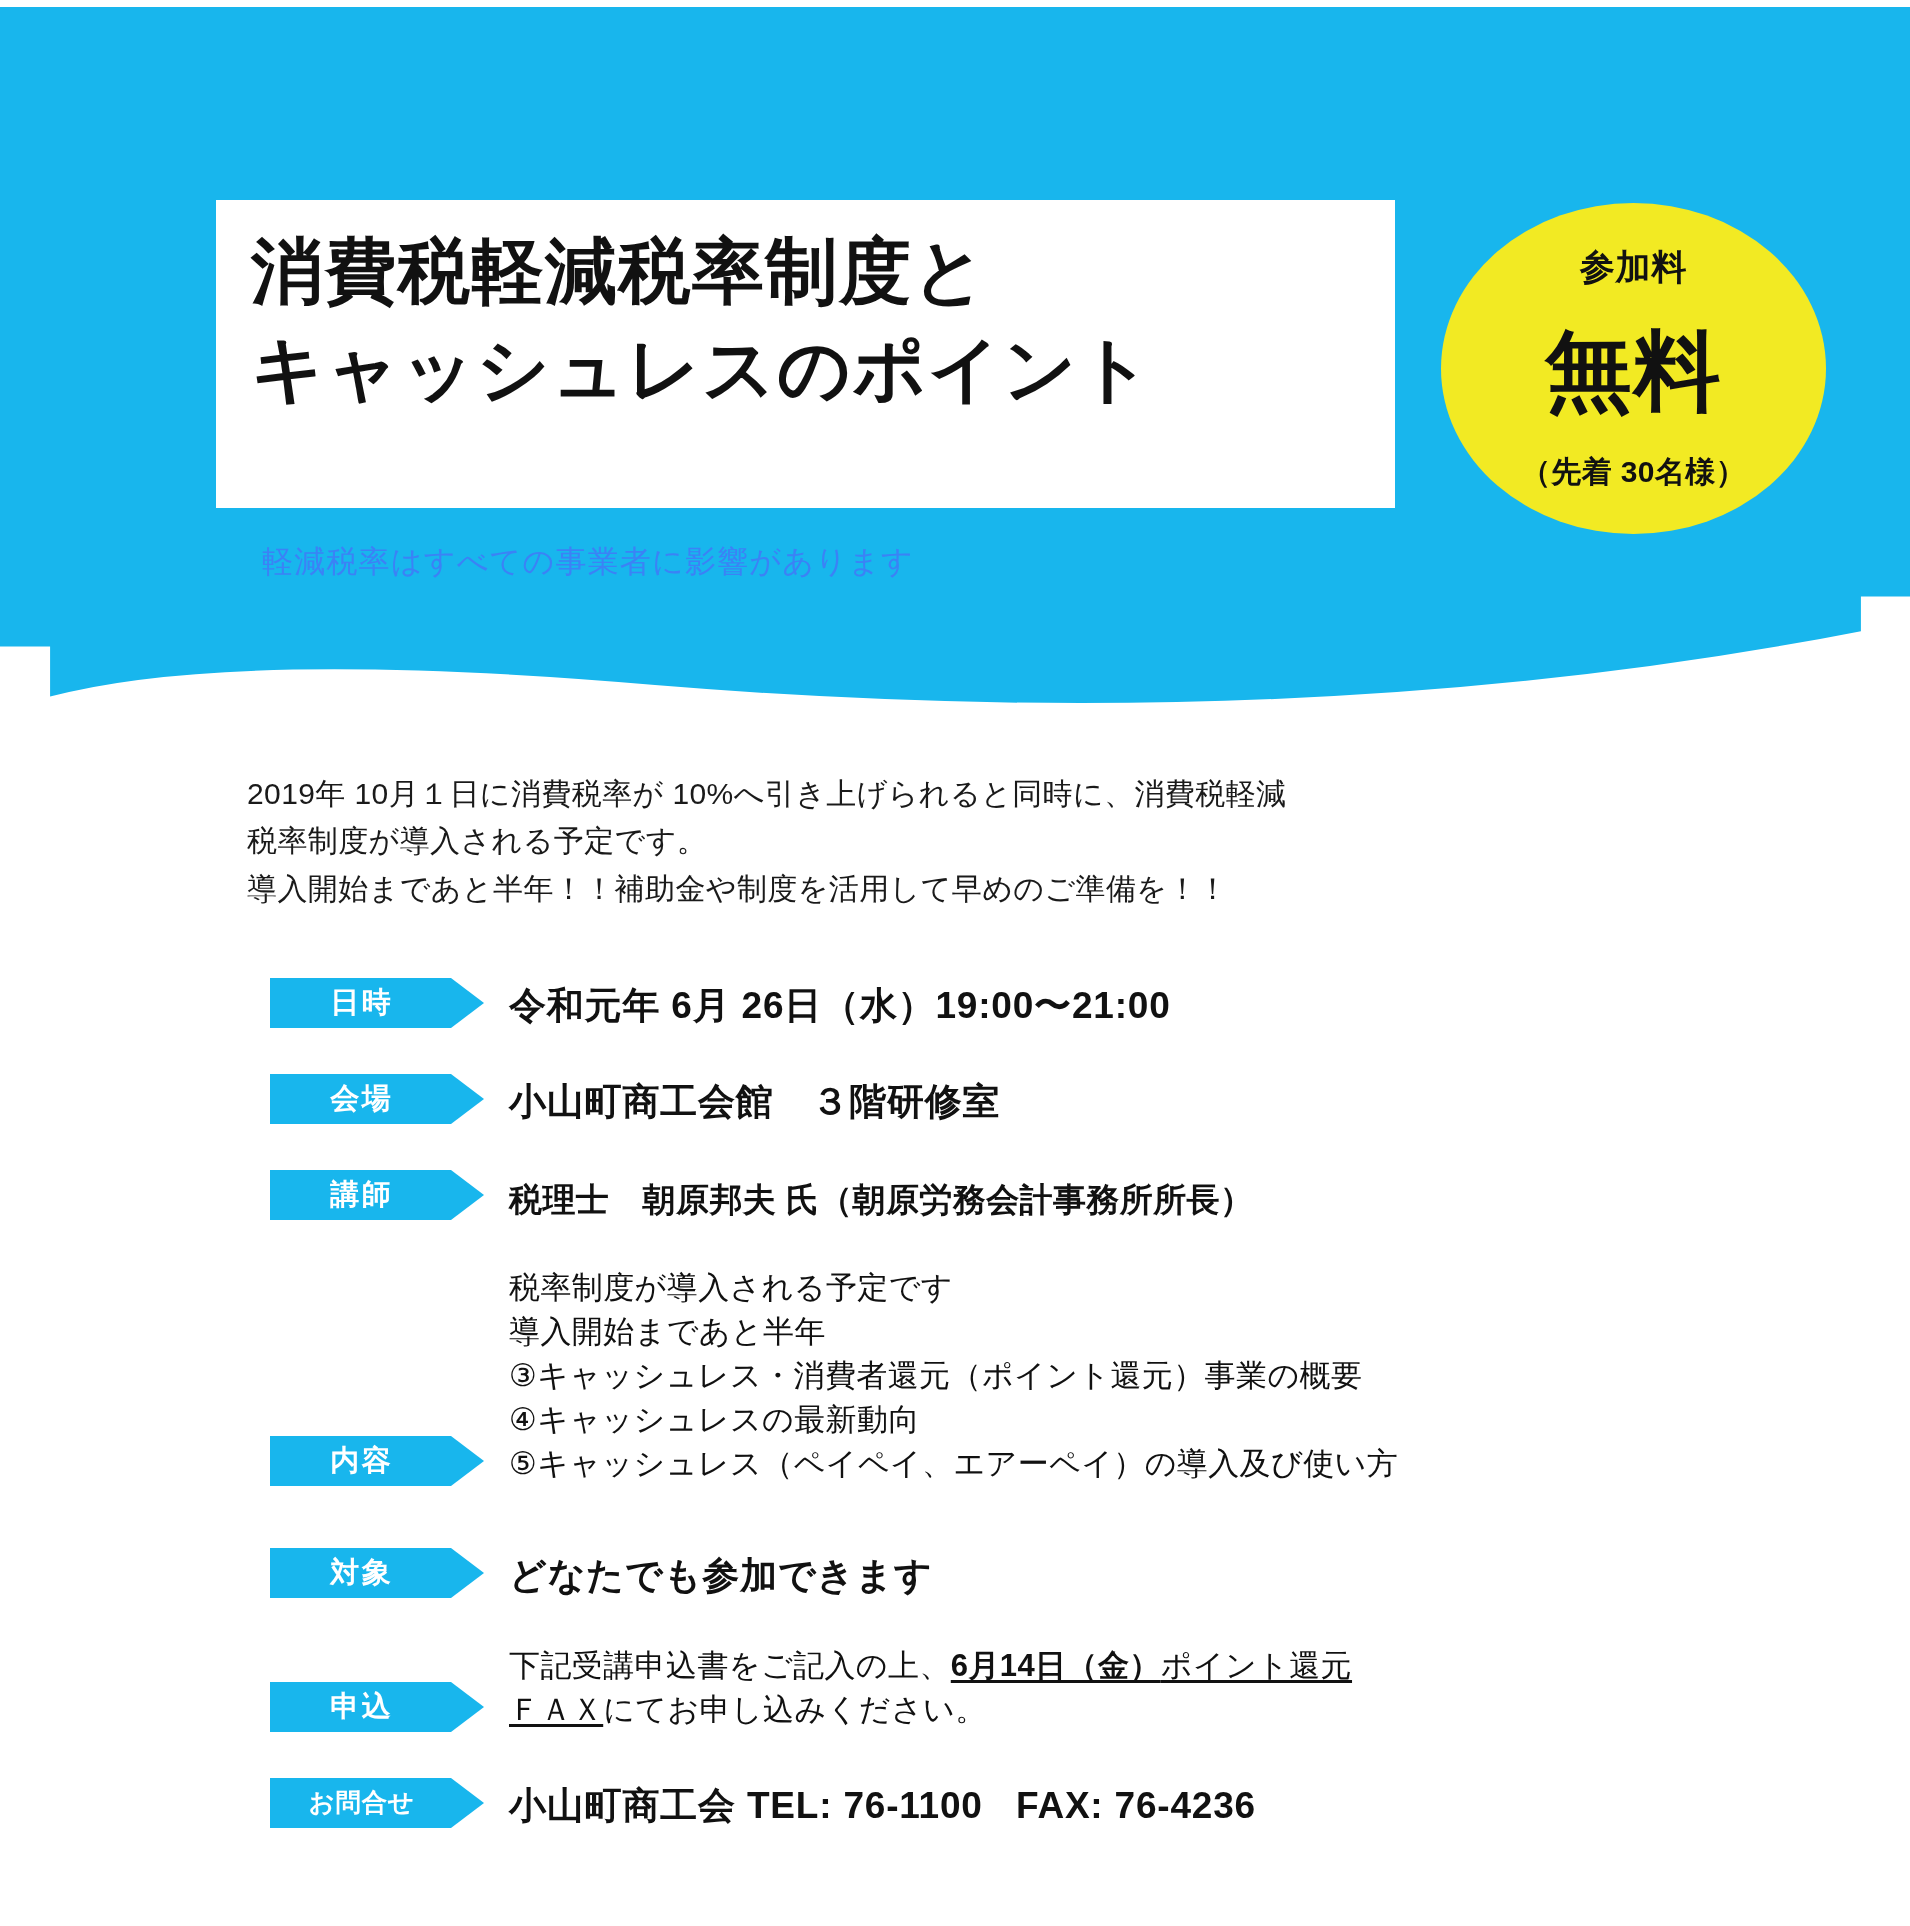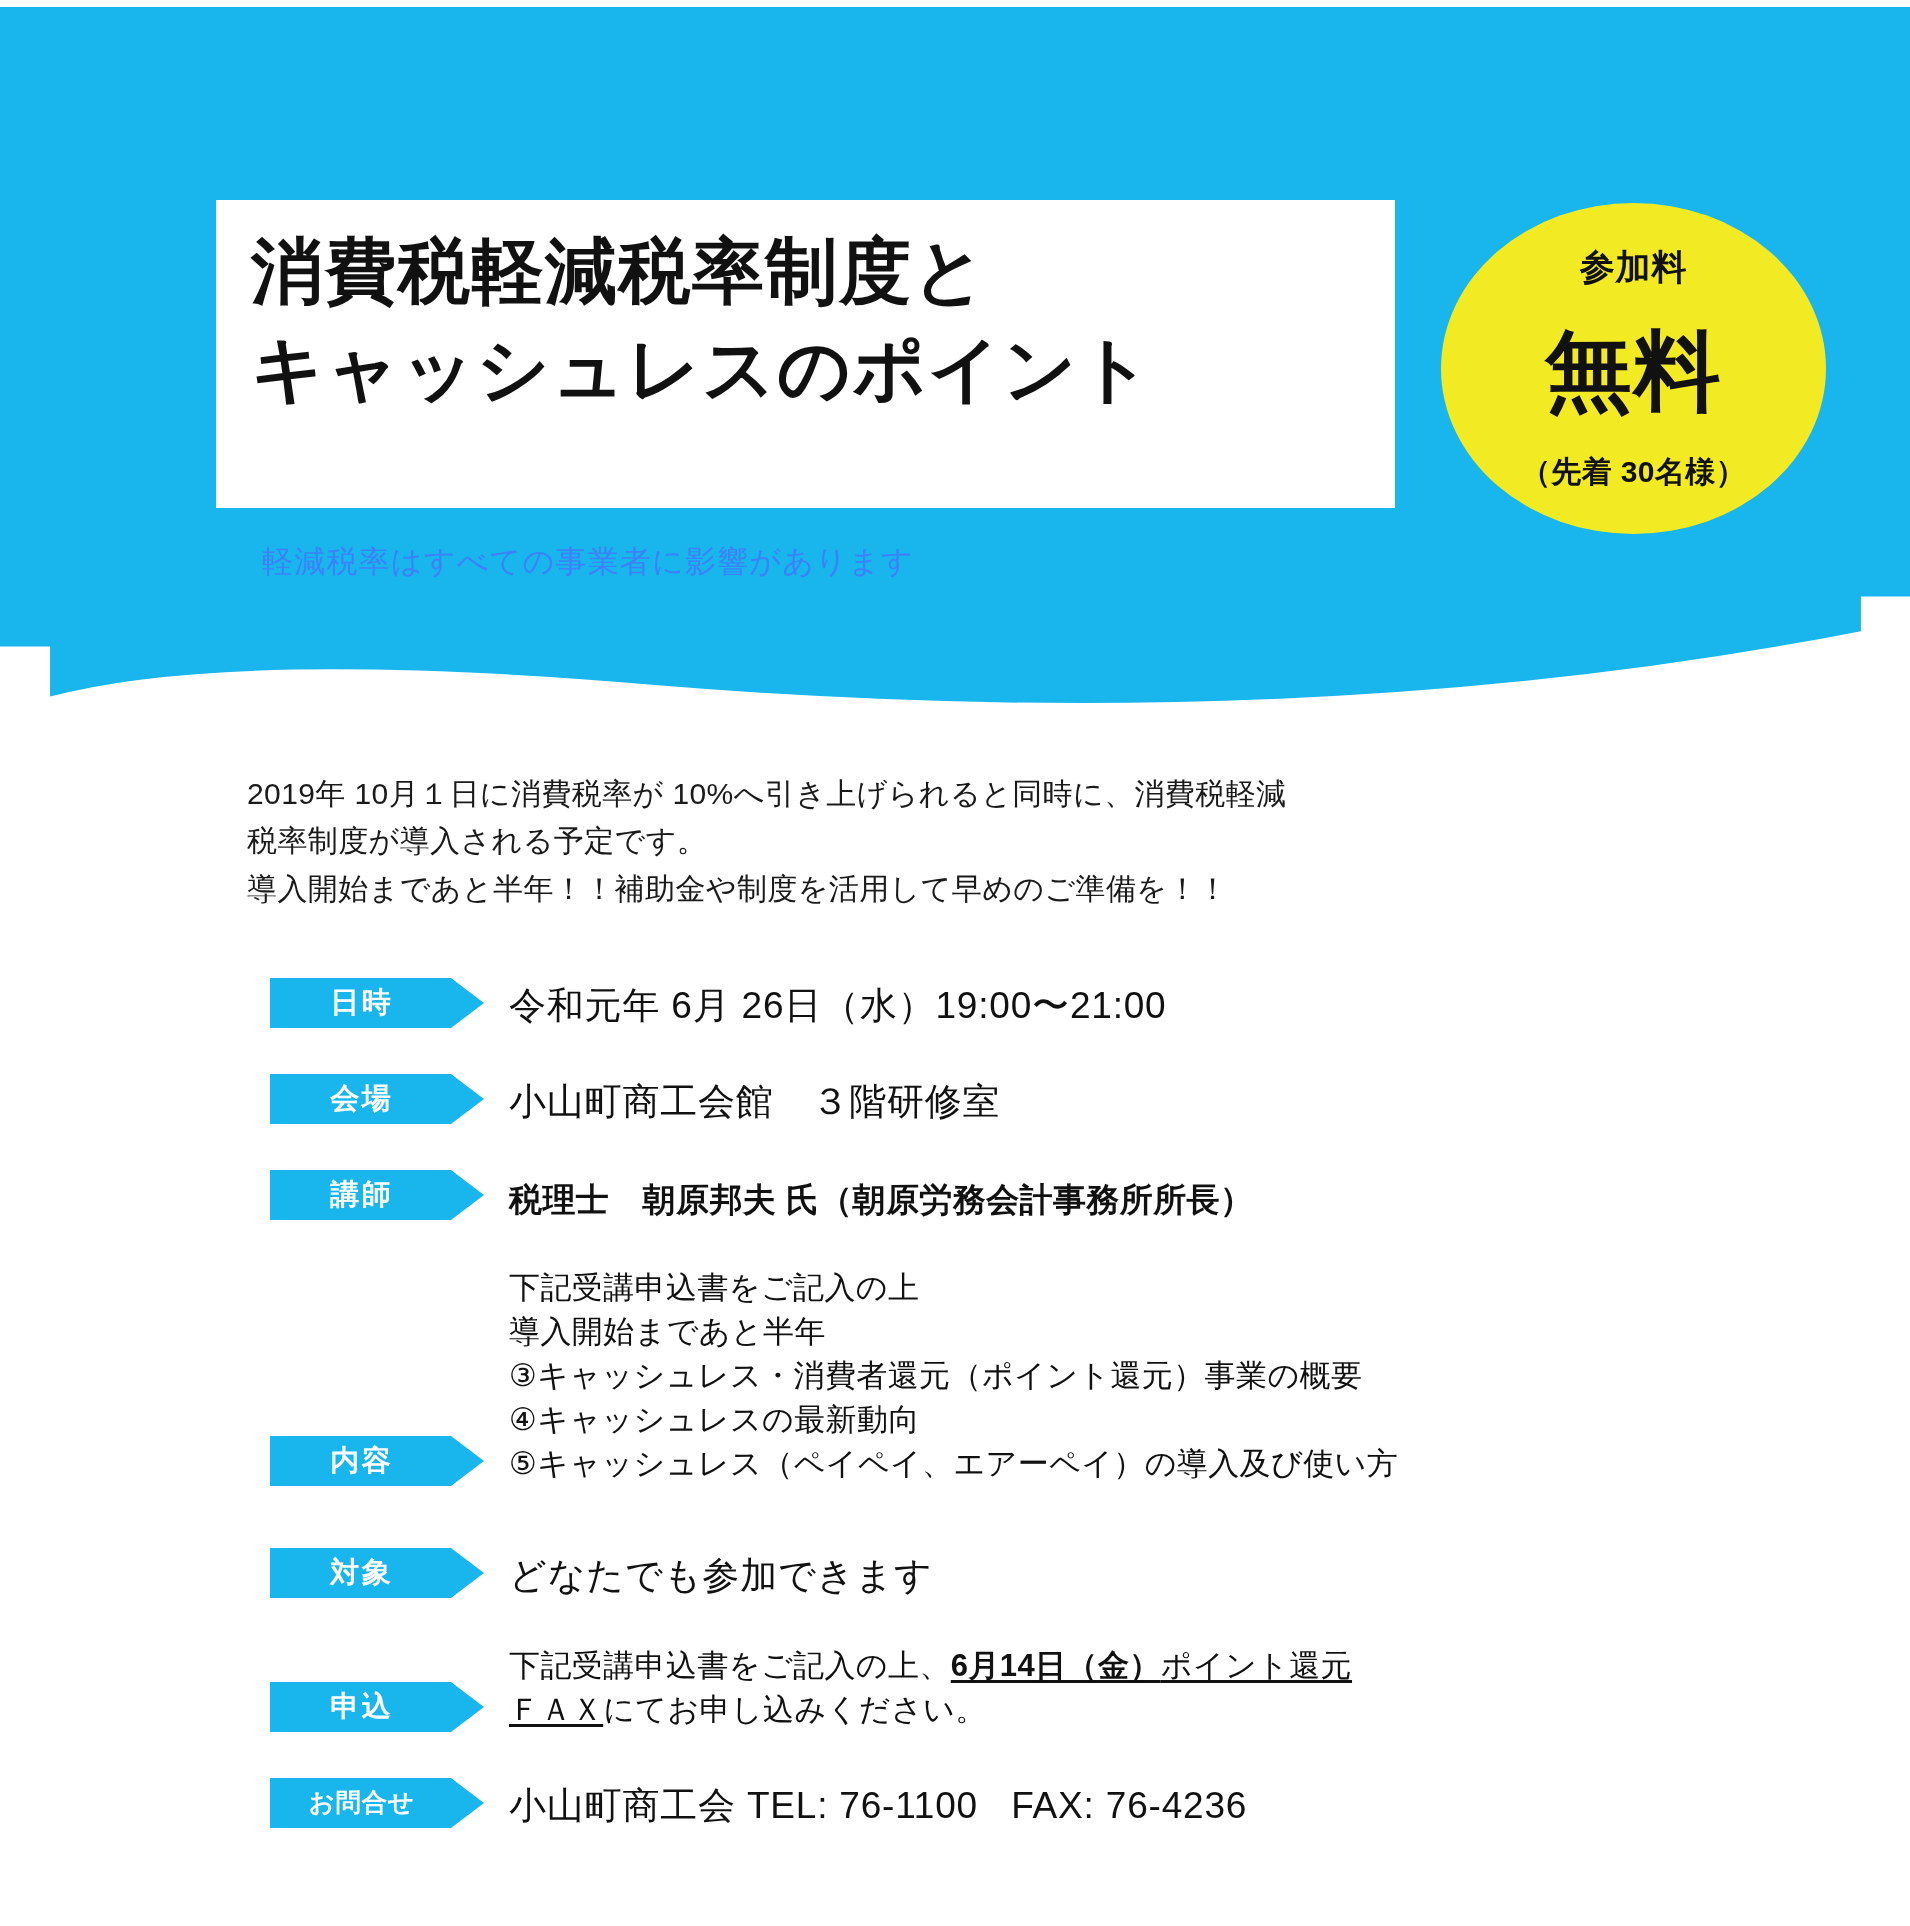--- a/index.html
+++ b/index.html
@@ -160,21 +160,21 @@
     width: 0;
     height: 0;
     border-top: 25px solid transparent;
     border-bottom: 25px solid transparent;
     border-left: 33px solid #18b6ed;
   }
   .row-content {
     flex: 1 1 auto;
     padding-left: 23px;
     font-size: 37px;
-    font-weight: normal;
+    font-weight: bold;
     line-height: 1.2;
     color: #111111;
     letter-spacing: 0.8px;
   }
   .row-content.light {
     font-weight: normal;
     font-size: 31px;
     line-height: 1.42;
     letter-spacing: 0.4px;
   }
@@ -254,21 +254,21 @@
     </div>
 
     <div class="spacer-28"></div>
 
     <div class="row">
       <div class="tag-wrap">
         <div class="tag">内容</div>
         <div class="tag-arrow"></div>
       </div>
       <div class="row-content light">
-        <div>下記受講申込書をご記入の上</div>
+        <div>税率制度が導入される予定です</div>
         <div>導入開始まであと半年</div>
         <div>③キャッシュレス・消費者還元（ポイント還元）事業の概要</div>
         <div>④キャッシュレスの最新動向</div>
         <div>⑤キャッシュレス（ペイペイ、エアーペイ）の導入及び使い方</div>
       </div>
     </div>
 
     <div class="spacer-40"></div>
 
     <div class="row">

